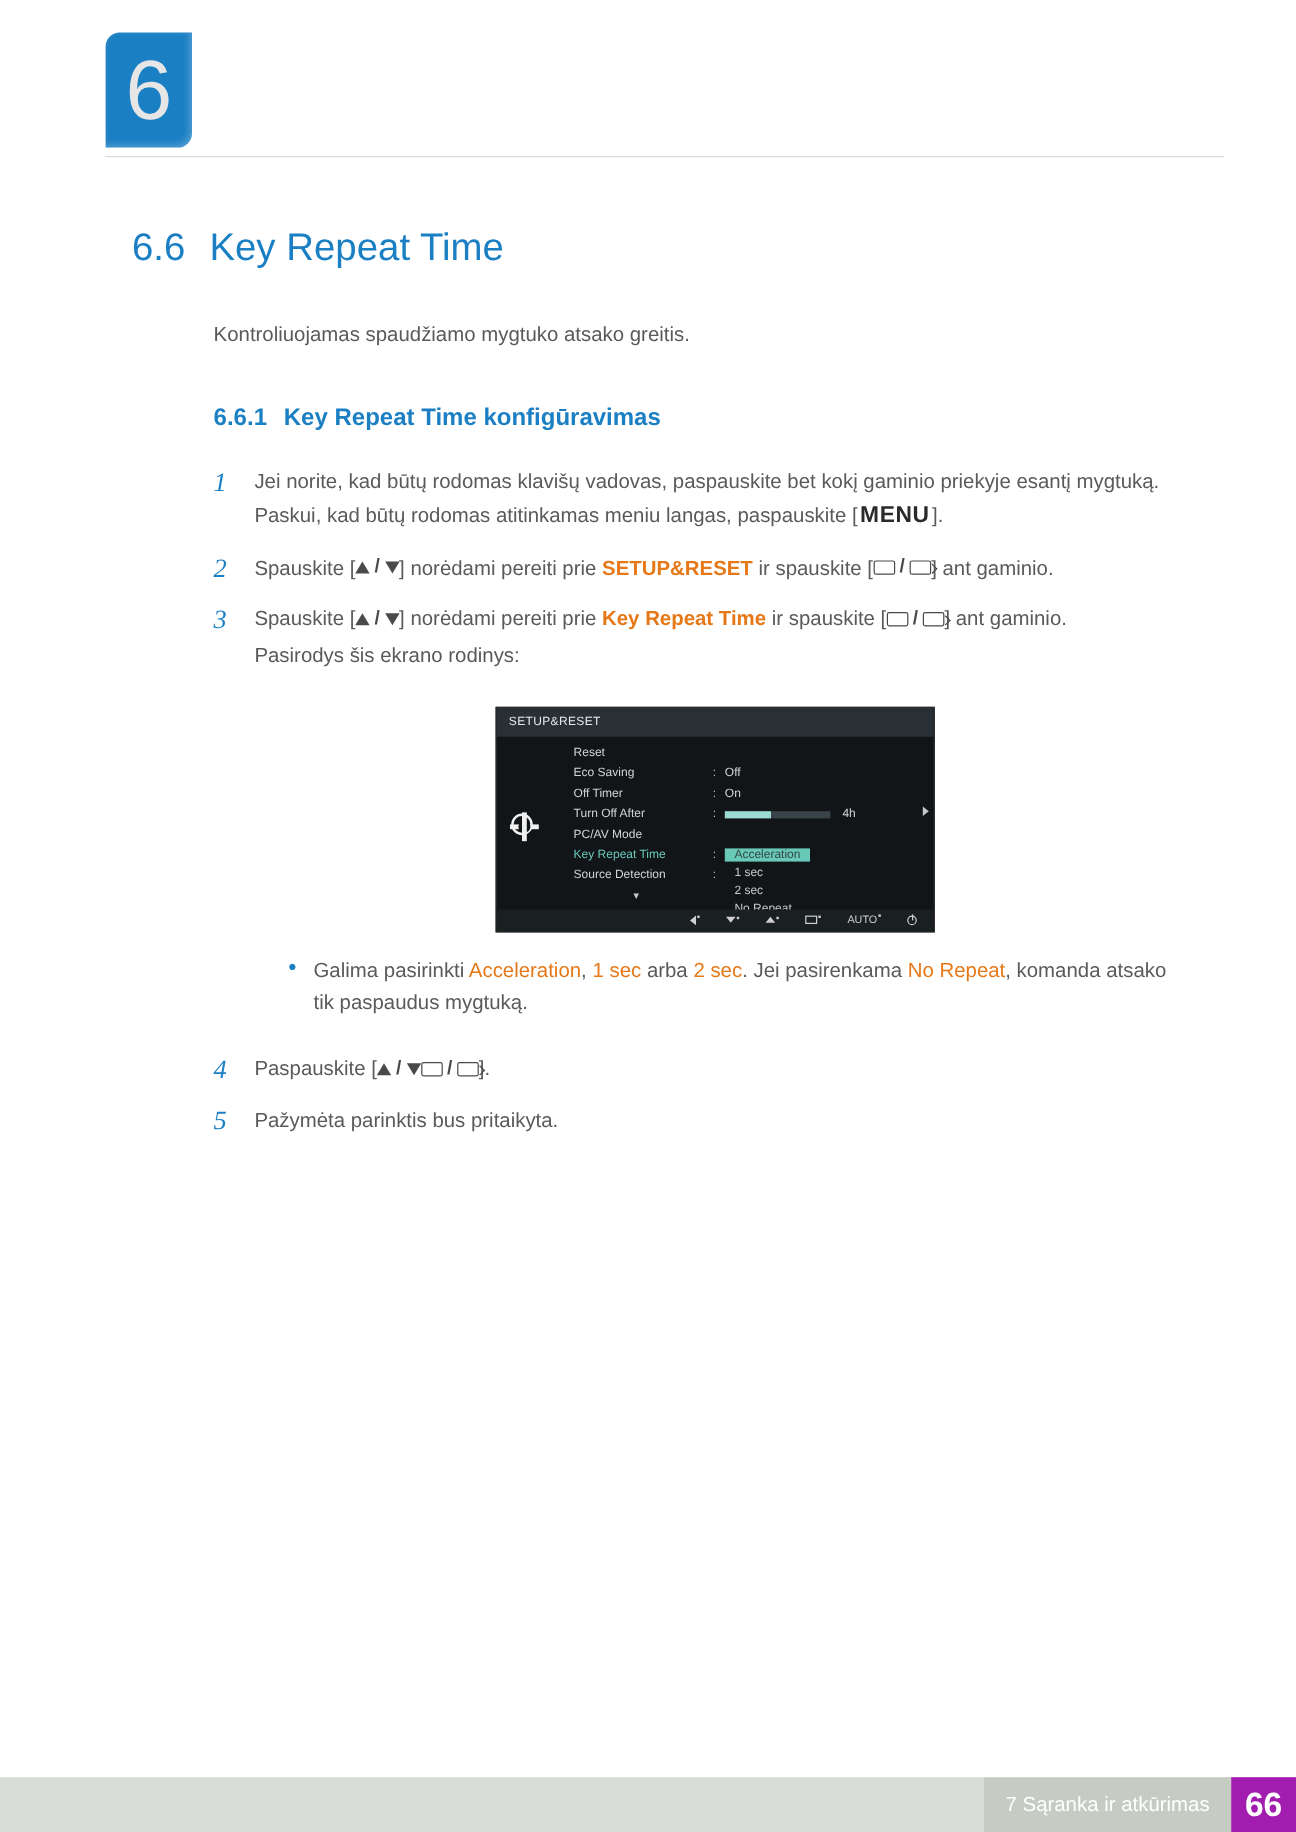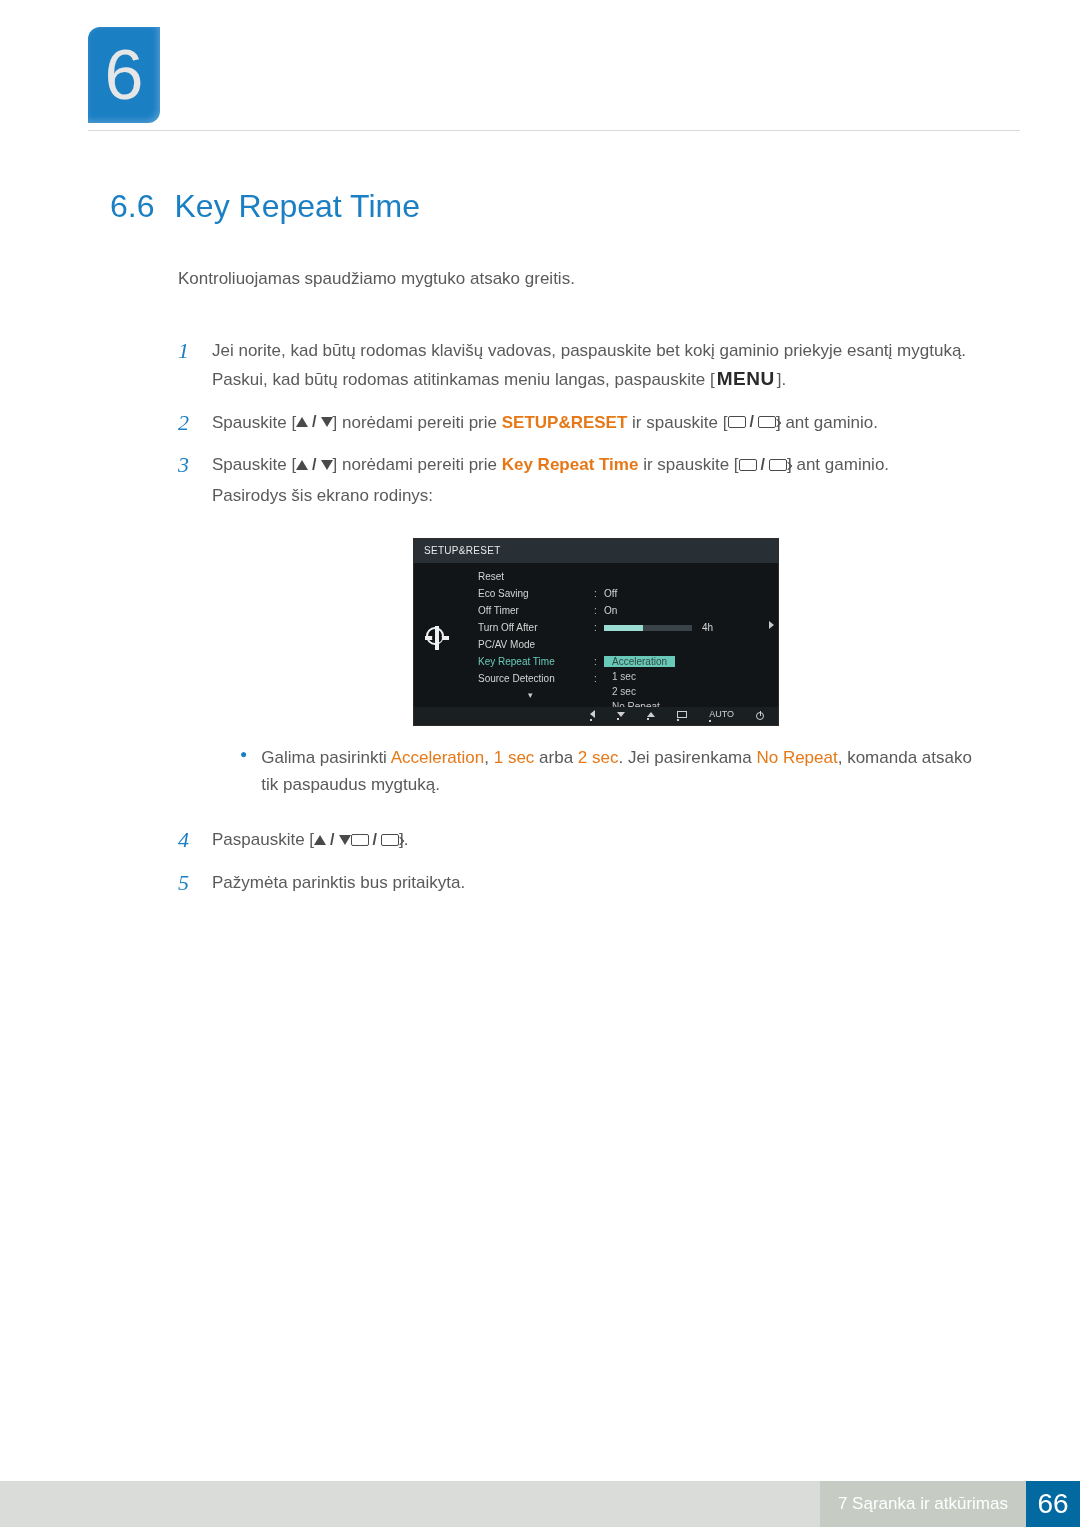--- a/index.html
+++ b/index.html
@@ -219,21 +219,21 @@
     height: 18px;
     background: #1a1f22;
     display: flex;
     justify-content: flex-end;
     align-items: center;
     gap: 22px;
     padding-right: 14px;
     font-size: 9px;
     color: #cfcfcf;
   }
-  .osd-bottombar .bi { display:flex; flex-direction:column; align-items:flex-start; gap:1px; line-height:1; }
+  .osd-bottombar .bi { display:flex; flex-direction:row; align-items:flex-start; gap:1px; line-height:1; }
   .osd-bottombar .dot { width:2px;height:2px;background:#cfcfcf; }
   .osd-bottombar .tri-left-sm { width:0;height:0;border-top:4px solid transparent;border-bottom:4px solid transparent;border-right:5px solid #cfcfcf; }
   .osd-bottombar .tri-down-sm { width:0;height:0;border-left:4px solid transparent;border-right:4px solid transparent;border-top:5px solid #cfcfcf; }
   .osd-bottombar .tri-up-sm { width:0;height:0;border-left:4px solid transparent;border-right:4px solid transparent;border-bottom:5px solid #cfcfcf; }
   .osd-bottombar .rect-sm { width:10px;height:7px;border:1px solid #cfcfcf; }
   .osd-bottombar .pwr { width:8px;height:8px;border:1px solid #cfcfcf;border-radius:50%;position:relative; }
   .osd-bottombar .pwr::after { content:"";position:absolute;left:3px;top:-2px;width:1px;height:5px;background:#cfcfcf; }
   .bullet-block { margin: 0 0 14px 28px; display: flex; gap: 14px; }
   .bullet-dot { color: #1b7fc4; font-size: 12px; line-height: 1.8; }
   .footer {
@@ -247,24 +247,24 @@
   .footer-mid {
     background: #c6ccc3;
     color: #fff;
     font-size: 17px;
     display: flex;
     align-items: center;
     padding: 0 18px;
   }
   .footer-pg {
     width: 54px;
-    background: #0369a1;
+    background: #a21caf;
     color: #fff;
     font-size: 28px;
-    font-weight: normal;
+    font-weight: bold;
     display: flex;
     align-items: center;
     justify-content: center;
   }
 </style>
 </head>
 <body>
 
 <div class="page-header">
   <div class="chapter-badge">6</div>
@@ -273,20 +273,24 @@
 
 <div class="content">
 
   <div class="section-heading">
     <span class="section-num">6.6</span>
     <span class="section-title">Key Repeat Time</span>
   </div>
 
   <p class="section-intro">Kontroliuojamas spaudžiamo mygtuko atsako greitis.</p>
 
+  <div class="subsection-heading">
+    <span>6.6.1</span>
+    <span>Key Repeat Time konfigūravimas</span>
+  </div>
 
   <div class="steps">
 
     <div class="step">
       <div class="step-num">1</div>
       <div class="step-body">
         <span>Jei norite, kad būtų rodomas klavišų vadovas, paspauskite bet kokį gaminio priekyje esantį mygtuką. Paskui, kad būtų rodomas atitinkamas meniu langas, paspauskite [</span><span class="menu-label">MENU</span><span>].</span>
       </div>
     </div>
 

